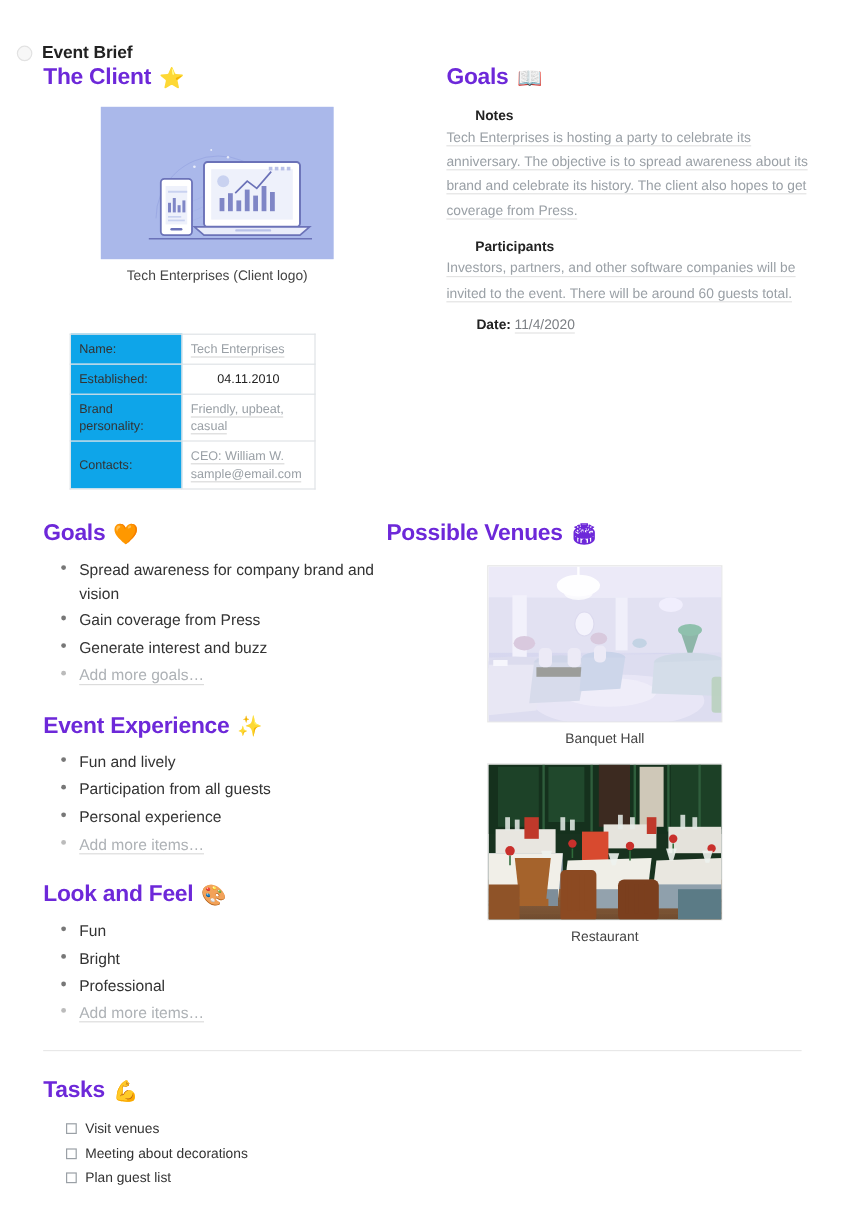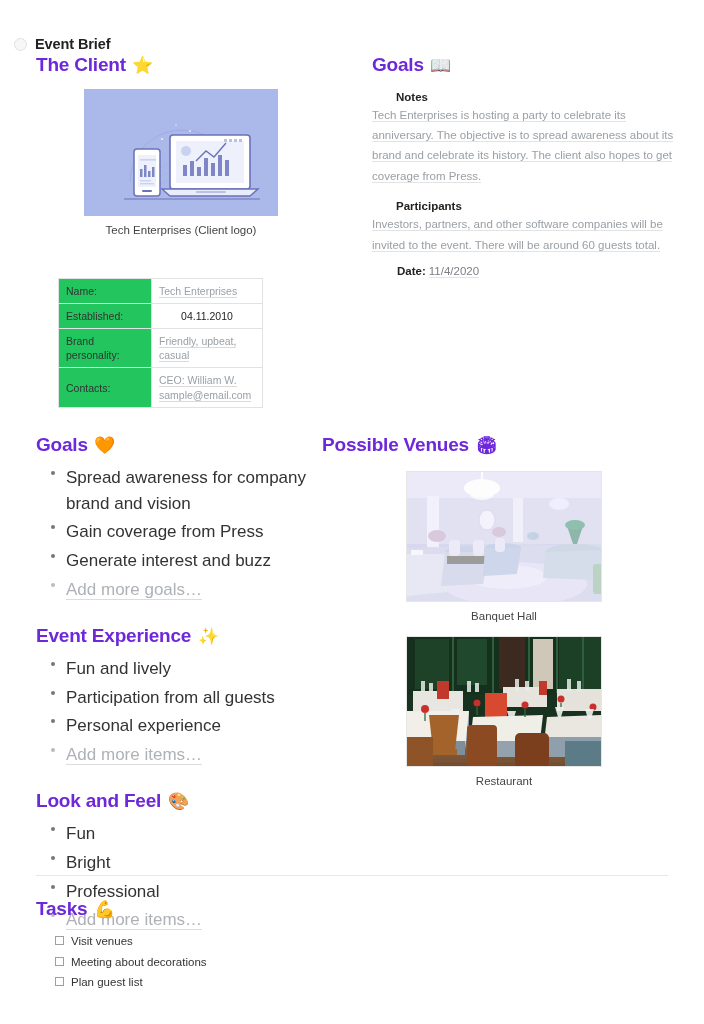--- a/index.html
+++ b/index.html
@@ -124,21 +124,21 @@
     table-layout: fixed;
   }
   .info-table td {
     border: 1px solid #dfe3e6;
     font-size: 10.5px;
     padding: 5px 7px;
     vertical-align: middle;
     line-height: 1.35;
   }
   .info-table td.k {
-    background: #22c55e;
+    background: #0ea5e9;
     width: 78px;
     color: #333333;
   }
   .info-table td.v {
     color: #9aa0a6;
     background: #ffffff;
   }
   .info-table td.v.filled {
     color: #222222;
     text-align: center;
@@ -181,21 +181,21 @@
     margin-left: 3px;
   }
 
   
   ul.blist {
     margin: 8px 0 0 0;
     padding-left: 28px;
     list-style: none;
   }
   ul.blist li {
-    font-size: 17px;
+    font-size: 13px;
     color: #333333;
     line-height: 1.52;
     margin-bottom: 3px;
     position: relative;
     padding-left: 2px;
   }
   ul.blist li::before {
     content: "";
     position: absolute;
     left: -13px;

